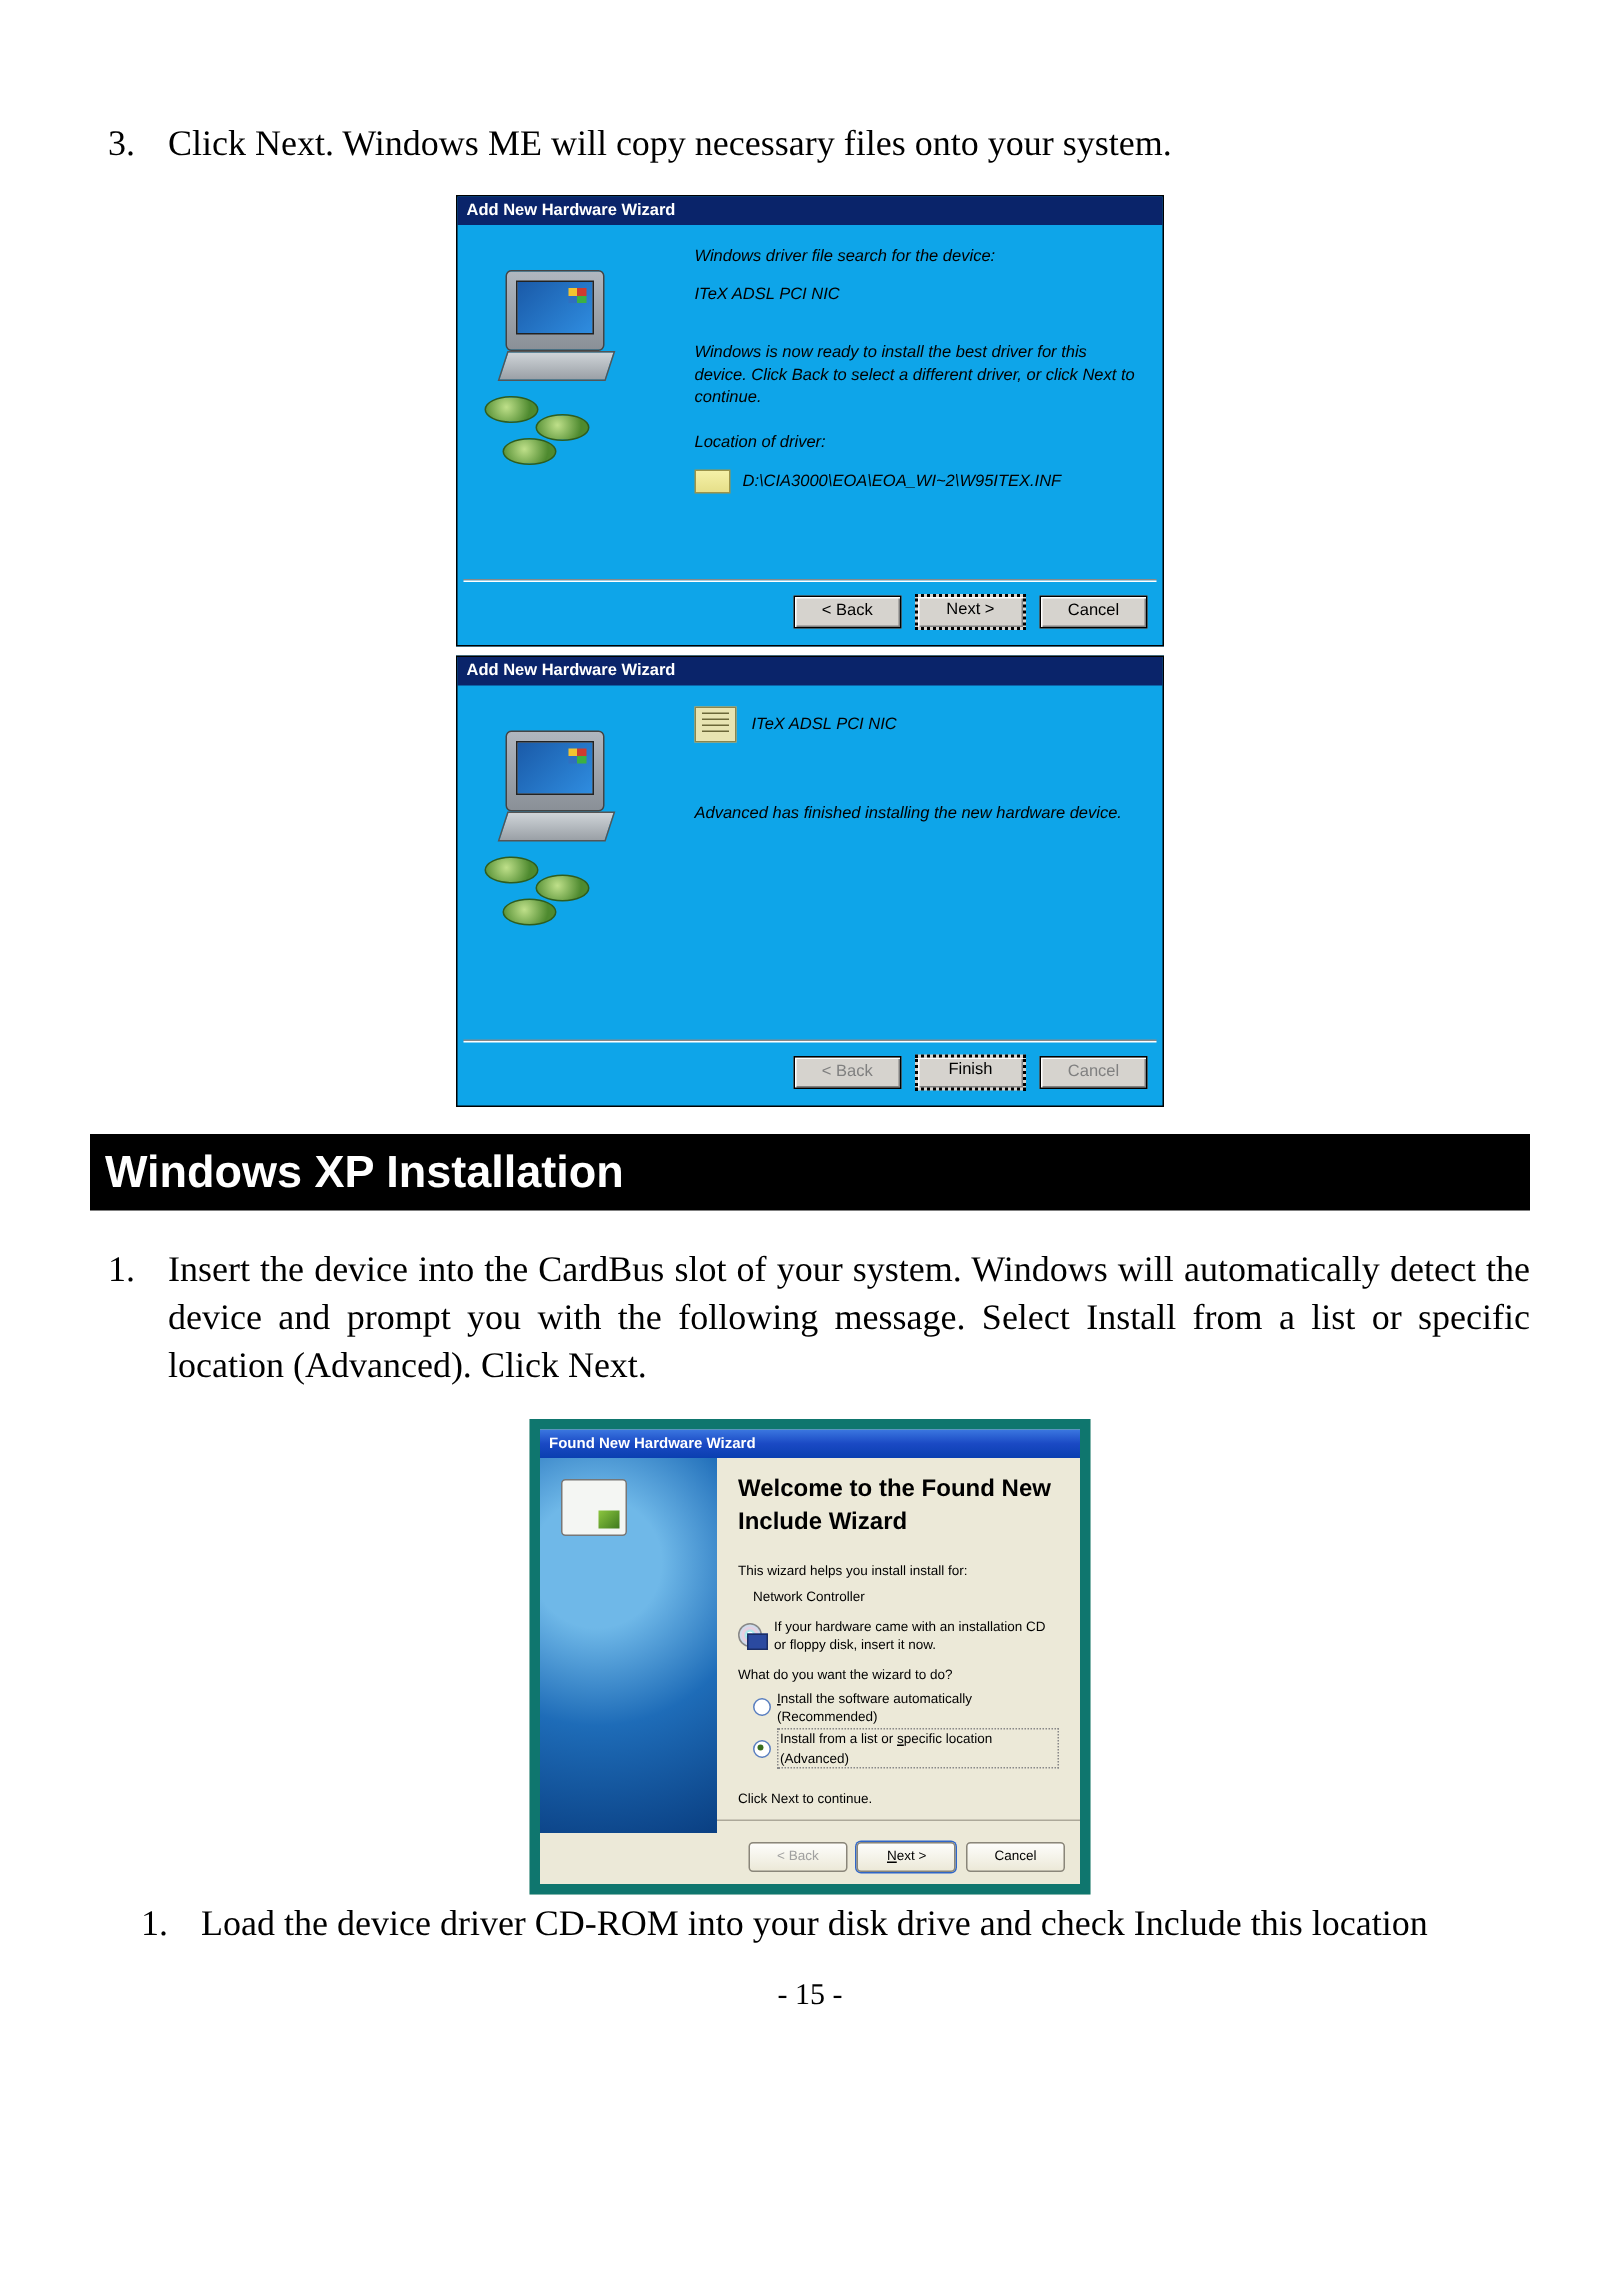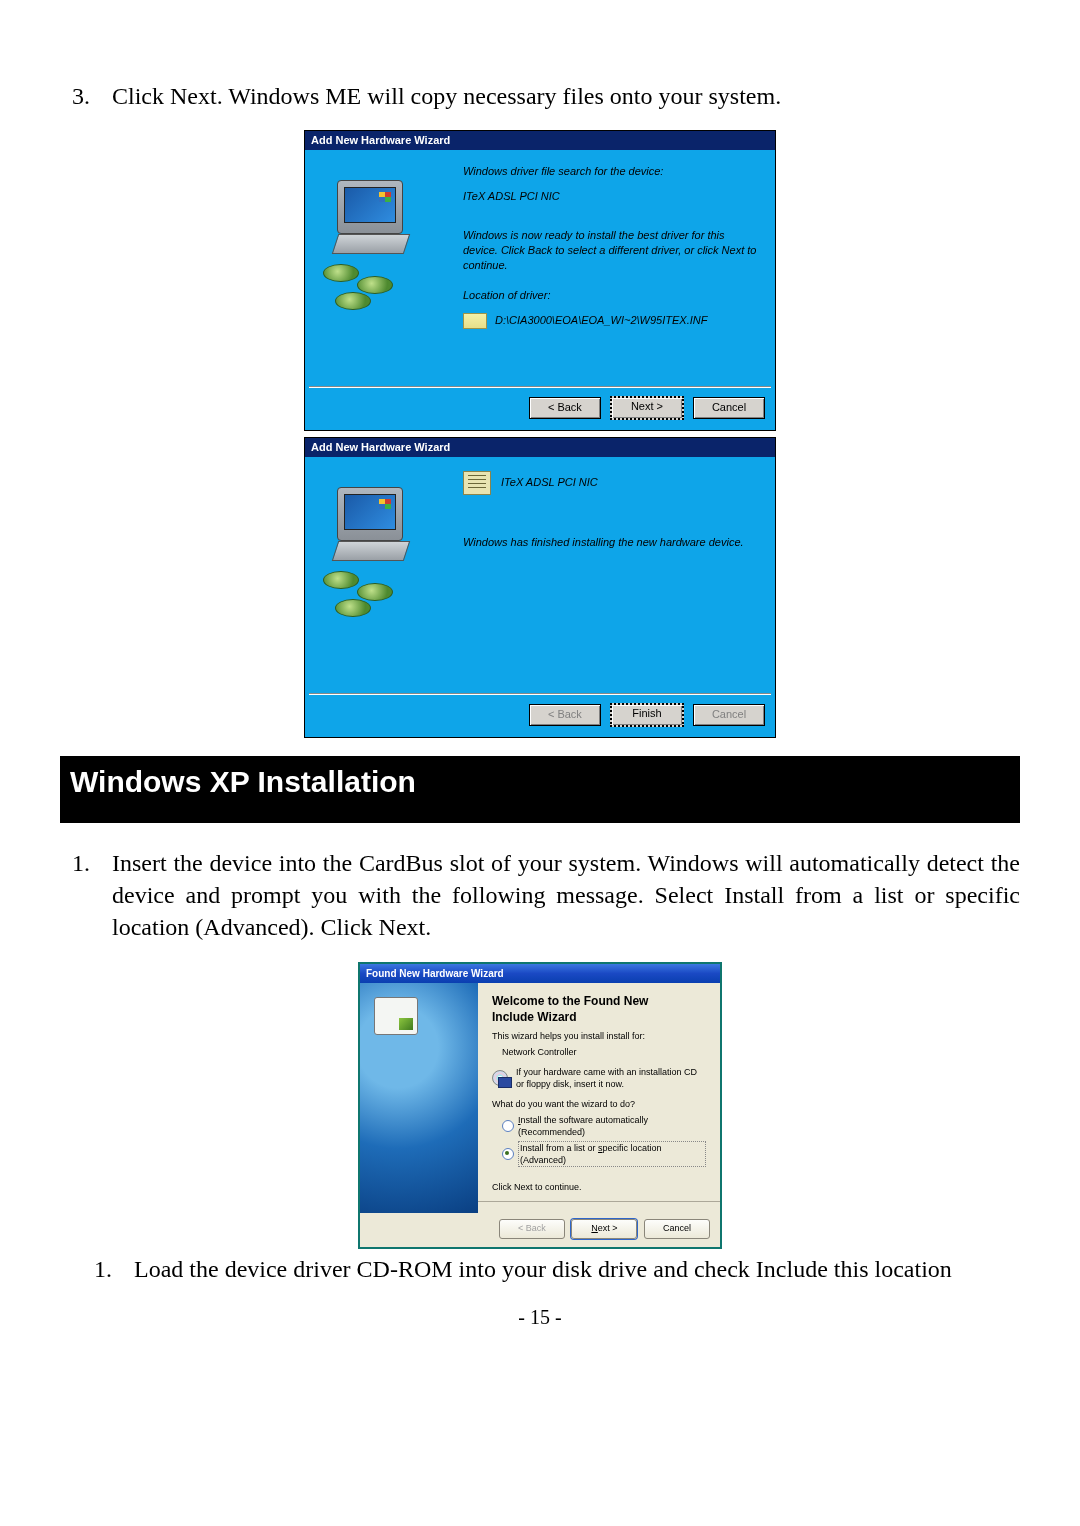--- a/index.html
+++ b/index.html
@@ -23,21 +23,21 @@
     margin-bottom: 4px;
   }
   .justify { text-align: justify; }
   .bold { font-weight: normal; }
   .section-bar {
     background: #000;
     color: #fff;
     font-family: Arial, Helvetica, sans-serif;
     font-weight: bold;
     font-size: 30px;
-    padding: 6px 10px 20px 10px;
+    padding: 6px 10px 4px 10px;
     margin: 18px 0 24px 0;
   }
   .dlg-wrap { text-align: center; margin: 6px 0 4px 0; }
   
   .dlg-me {
     display: inline-block;
     width: 470px;
     text-align: left;
     background: #0ea5e9;
     border: 1px solid #000;
@@ -137,21 +137,21 @@
   }
   .reg-icon::before { left:4px; top:3px; right:4px; height:1px; box-shadow: 0 4px 0 #6b6738, 0 8px 0 #6b6738, 0 12px 0 #6b6738; }
   
   .dlg-xp {
     display: inline-block;
     width: 360px;
     text-align: left;
     font-family: Tahoma, Arial, sans-serif;
     font-size: 9px;
     color: #000;
-    border: 2px solid #0f766e;
+    border: 7px solid #0f766e;
     background: #ece9d8;
   }
   .dlg-xp .titlebar {
     background: linear-gradient(#3b77e0,#1a49c4 50%,#0a3fb0);
     color: #fff; font-weight: bold;
     padding: 3px 6px; font-size: 10px;
   }
   .dlg-xp .body { display: flex; }
   .dlg-xp .leftcol {
     width: 118px; min-height: 230px; position: relative;
@@ -159,21 +159,21 @@
   }
   .dlg-xp .leftcol .chip {
     position: absolute; left: 14px; top: 14px; width: 42px; height: 36px;
     background: #f4f6f3; border: 1px solid #777; border-radius: 3px;
   }
   .dlg-xp .leftcol .chip::after {
     content: ""; position: absolute; right: 4px; bottom: 4px; width: 14px; height: 12px;
     background: linear-gradient(135deg,#8cc63f,#3f7a1e);
   }
   .dlg-xp .rightcol { flex: 1; padding: 10px 14px 8px 14px; }
-  .dlg-xp .h1 { font-size: 12px; font-weight: bold; margin: 0 0 4px 0; }
+  .dlg-xp .h1 { font-size: 16px; font-weight: bold; margin: 0 0 16px 0; }
   .dlg-xp .line { margin: 0 0 8px 0; }
   .dlg-xp .smallgap { margin-bottom: 4px; }
   .dlg-xp .cd-row { display: flex; align-items: center; gap: 6px; margin: 8px 0; }
   .cd-icon { position: relative; width: 18px; height: 16px; flex: none; }
   .cd-icon .cd { position: absolute; left:0; top:0; width:14px; height:14px; border-radius:50%;
     background: radial-gradient(circle,#fff 0 20%, #9ee 25%, #ecd 45%, #cde 65%, #bbb 80%);
     border: 1px solid #888;
   }
   .cd-icon .fd { position:absolute; left:6px; top:7px; width:12px; height:9px; background:#2b4aa0; border:1px solid #1a2d66;}
   .dlg-xp .radio-row { margin: 2px 0 2px 10px; display:flex; align-items:center; gap:4px; }
@@ -262,21 +262,21 @@
             <div class="base"></div>
             <div class="disc d1"></div>
               <div class="disc d2"></div>
               <div class="disc d3"></div>
           </div>
         </div>
         <div class="rightcol">
           <p class="line">
             <span class="reg-icon"></span><span>ITeX ADSL PCI NIC</span>
           </p>
-          <p class="line" style="margin-top:40px">Windows has finished installing the new hardware device.</p>
+          <p class="line" style="margin-top:40px">Advanced has finished installing the new hardware device.</p>
         </div>
       </div>
       <div class="sep"></div>
       <div class="footer">
         <span class="btn-me disabled"><span>&lt; Back</span></span>
         <span class="btn-me default"><span>Finish</span></span>
         <span class="btn-me disabled"><span>Cancel</span></span>
       </div>
     </div>
   </div>

